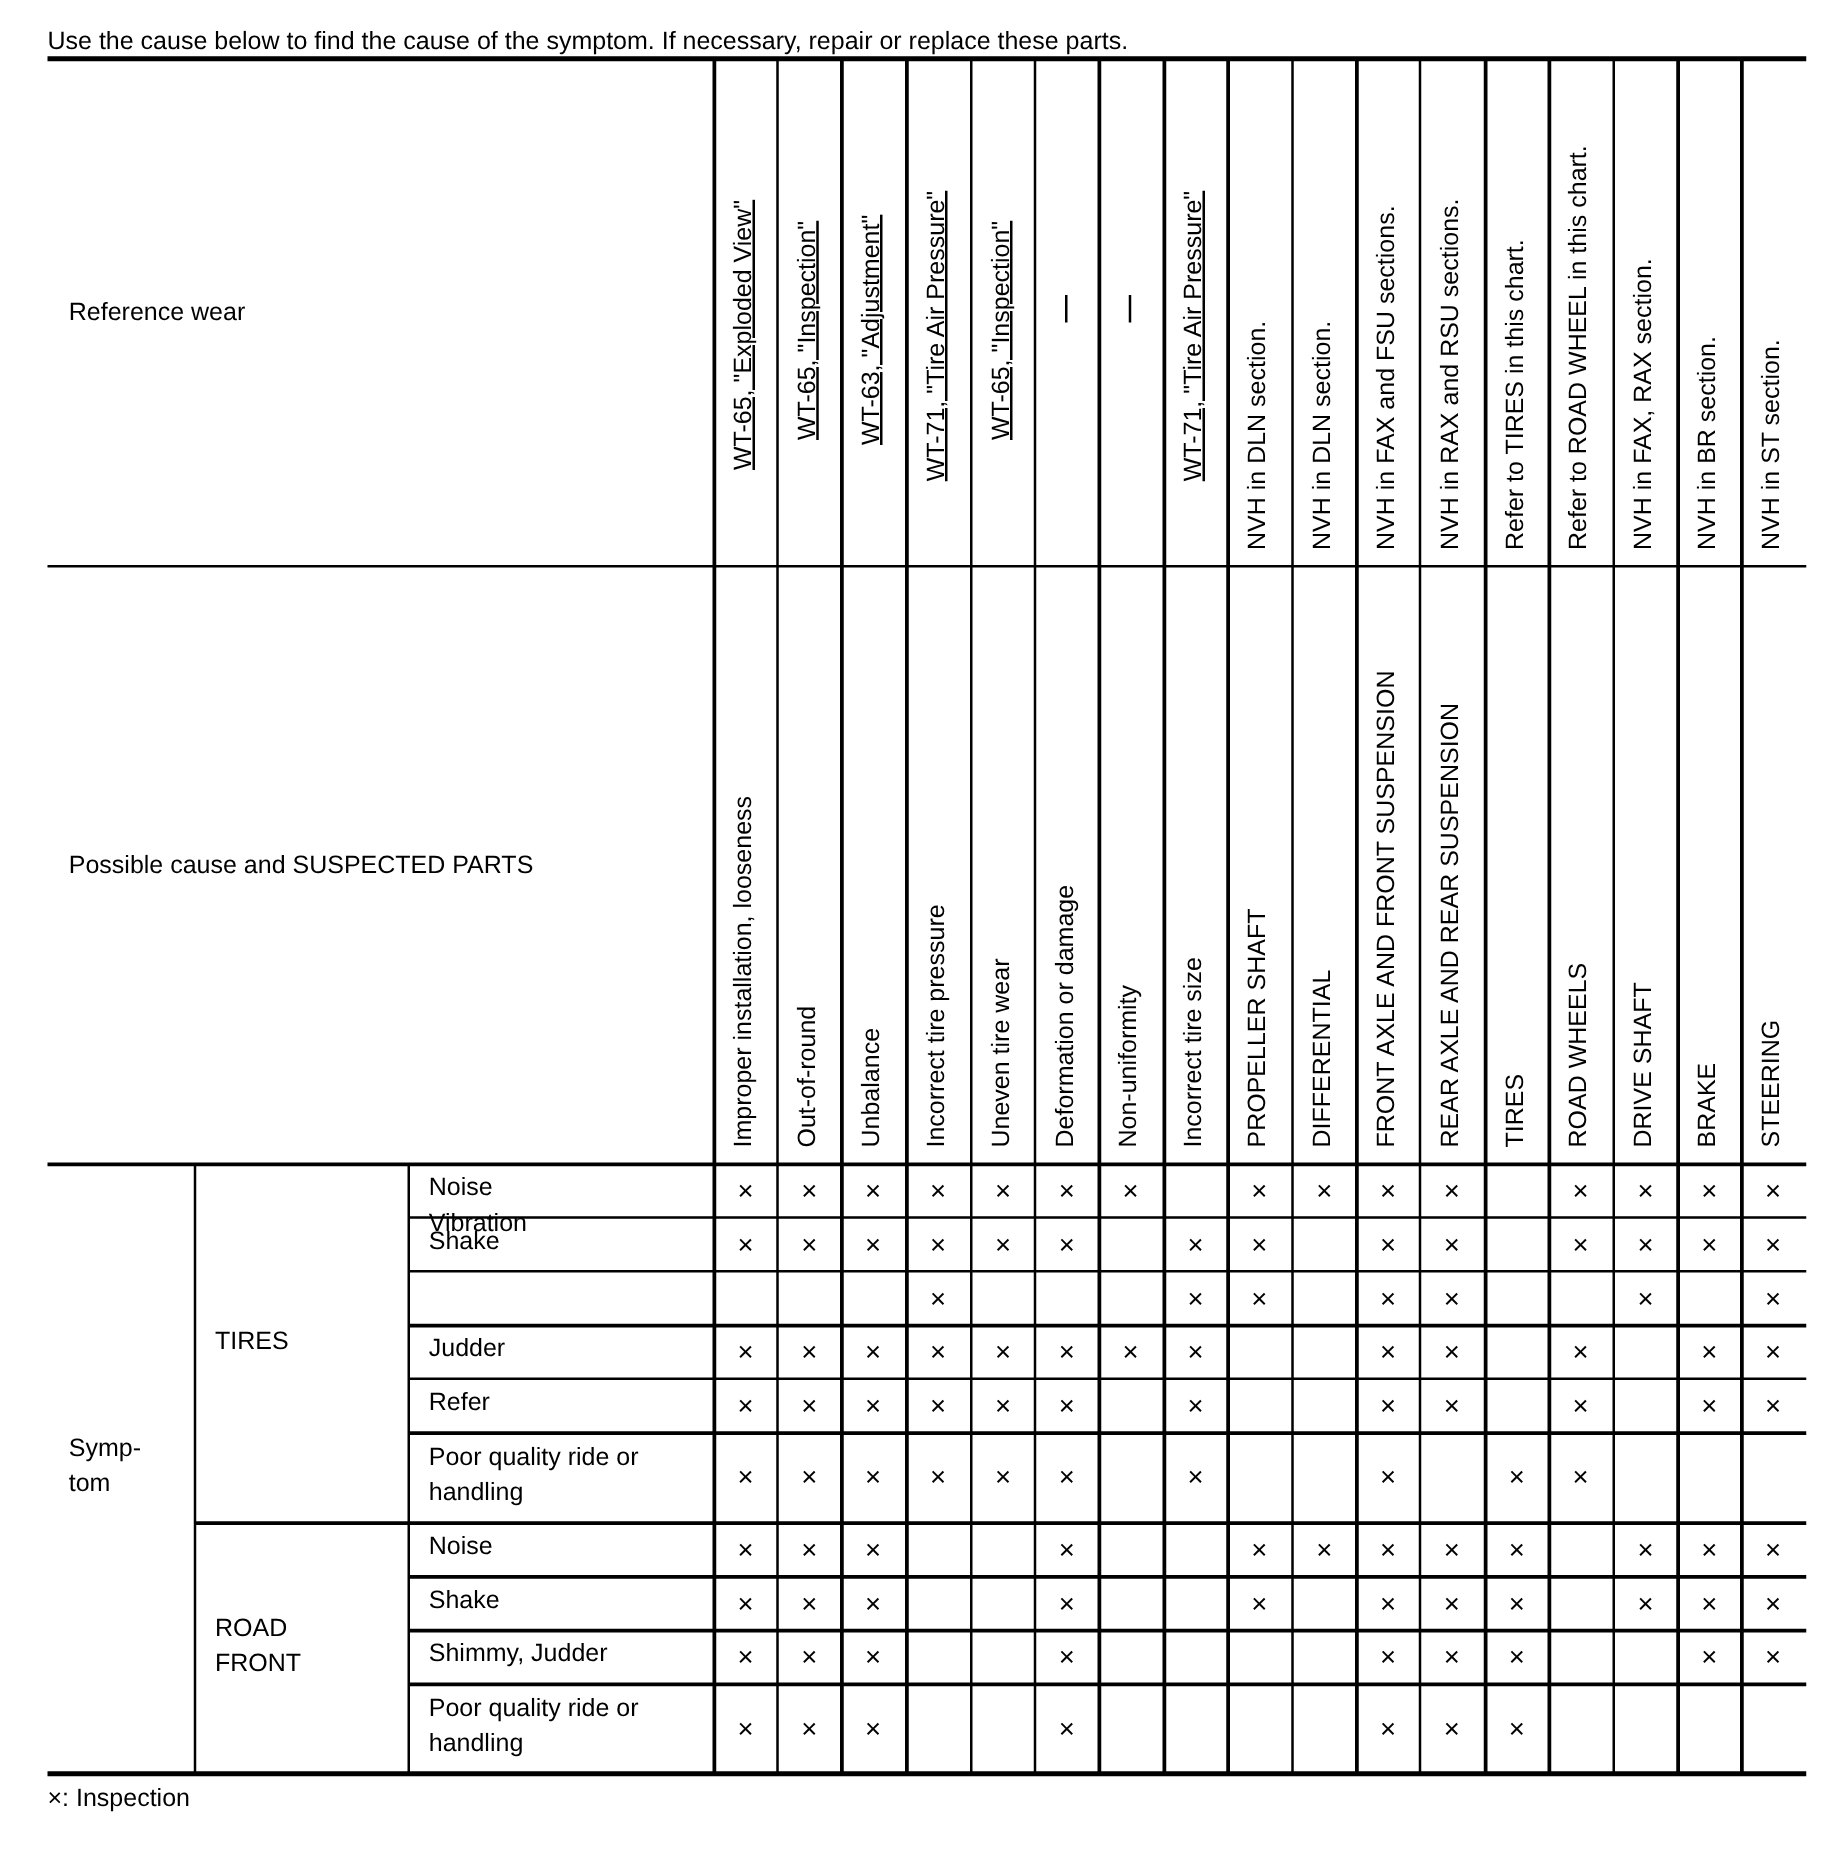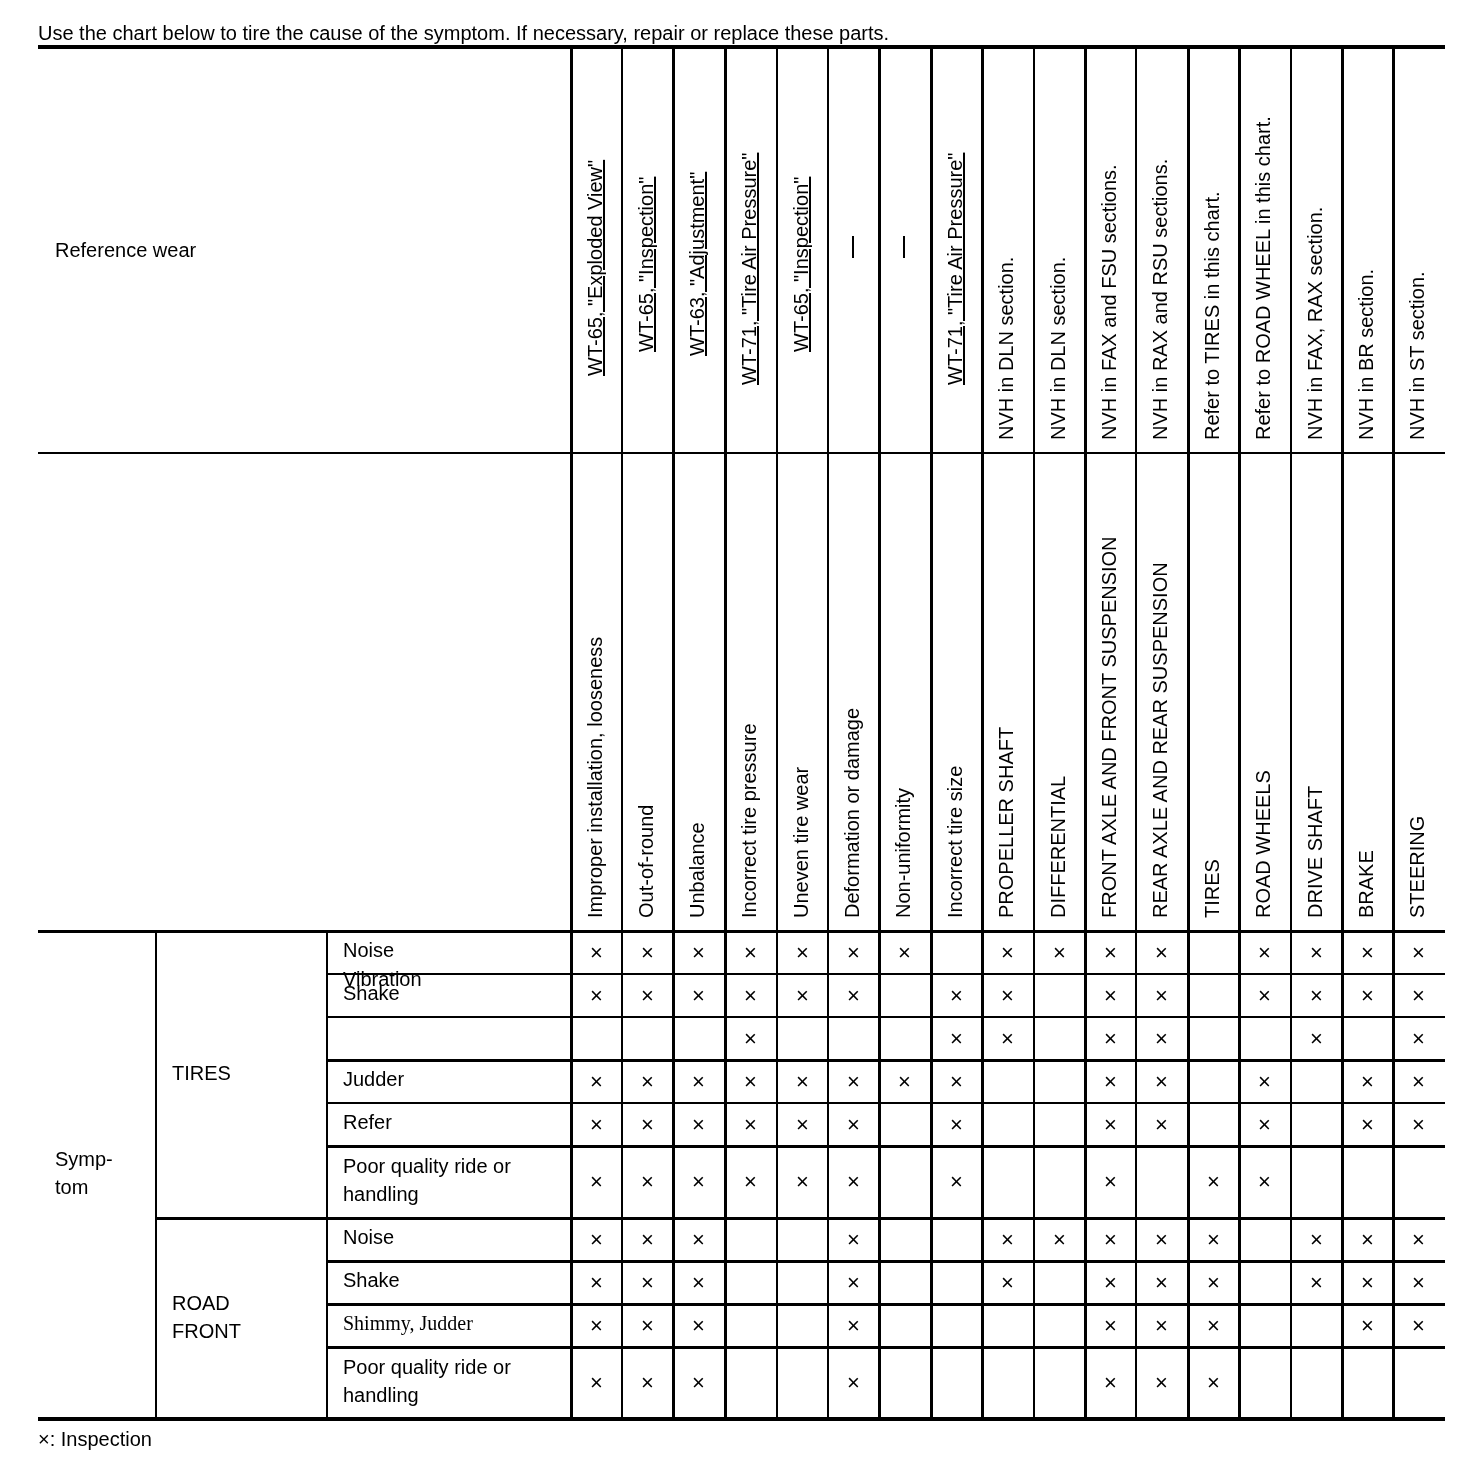--- a/index.html
+++ b/index.html
@@ -10,21 +10,21 @@
   .hline, .vline { position: absolute; background: #000; }
   .cell-text { position: absolute; font-size: 20px; line-height: 28px; white-space: nowrap; }
   .vtext { position: absolute; font-size: 20px; line-height: 24px; white-space: nowrap; transform-origin: left top; transform: rotate(-90deg); }
   .u { text-decoration: underline; }
   .mark { position: absolute; font-size: 22px; line-height: 22px; width: 51px; text-align: center; }
   .rowlabel { position: absolute; left: 343px; font-size: 20px; line-height: 28px; }
 </style>
 </head>
 <body>
 
-<div class="caption">Use the chart below to tire the cause of the symptom. If necessary, repair or replace these parts.</div>
+<div class="caption">Use the cause below to find the cause of the symptom. If necessary, repair or replace these parts.</div>
 
 <div class="grid" id="grid">
     <div class="hline" style="left: 38px; width: 1407px; top: 45px; height: 4px;"></div>
     <div class="hline" style="left: 38px; width: 1407px; top: 452px; height: 2px;"></div>
     <div class="hline" style="left: 38px; width: 1407px; top: 930px; height: 3px;"></div>
     <div class="hline" style="left: 327px; width: 1118px; top: 973px; height: 2px;"></div>
     <div class="hline" style="left: 327px; width: 1118px; top: 1016px; height: 2px;"></div>
     <div class="hline" style="left: 327px; width: 1118px; top: 1059px; height: 3px;"></div>
     <div class="hline" style="left: 327px; width: 1118px; top: 1102px; height: 2px;"></div>
     <div class="hline" style="left: 327px; width: 1118px; top: 1145px; height: 3px;"></div>
@@ -46,20 +46,21 @@
     <div class="vline" style="top: 47px; height: 1372px; left: 1084px; width: 3px;"></div>
     <div class="vline" style="top: 47px; height: 1372px; left: 1135px; width: 2px;"></div>
     <div class="vline" style="top: 47px; height: 1372px; left: 1187px; width: 3px;"></div>
     <div class="vline" style="top: 47px; height: 1372px; left: 1238px; width: 3px;"></div>
     <div class="vline" style="top: 47px; height: 1372px; left: 1290px; width: 2px;"></div>
     <div class="vline" style="top: 47px; height: 1372px; left: 1341px; width: 3px;"></div>
     <div class="vline" style="top: 47px; height: 1372px; left: 1392px; width: 3px;"></div>
     <div class="vline" style="top: 931px; height: 488px; left: 155px; width: 2px;"></div>
     <div class="vline" style="top: 931px; height: 488px; left: 326px; width: 2px;"></div>
     <div class="cell-text" style="left: 55px; top: 236px;">Reference wear</div>
+    <div class="cell-text" style="left: 55px; top: 678px;">Possible cause and SUSPECTED PARTS</div>
     <div class="vtext u" style="left: 583px; top: 376px;">WT-65, "Exploded View"</div>
     <div class="vtext" style="left: 583px; top: 918px;">Improper installation, looseness</div>
     <div class="vtext u" style="left: 634px; top: 352px;">WT-65, "Inspection"</div>
     <div class="vtext" style="left: 634px; top: 918px;">Out-of-round</div>
     <div class="vtext u" style="left: 685px; top: 356px;">WT-63, "Adjustment"</div>
     <div class="vtext" style="left: 685px; top: 918px;">Unbalance</div>
     <div class="vtext u" style="left: 737px; top: 385px;">WT-71, "Tire Air Pressure"</div>
     <div class="vtext" style="left: 737px; top: 918px;">Incorrect tire pressure</div>
     <div class="vtext u" style="left: 789px; top: 352px;">WT-65, "Inspection"</div>
     <div class="vtext" style="left: 789px; top: 918px;">Uneven tire wear</div>
@@ -188,21 +189,21 @@
     <div class="mark" style="left: 622px; top: 1271.5px;">×</div>
     <div class="mark" style="left: 673px; top: 1271.5px;">×</div>
     <div class="mark" style="left: 828px; top: 1271.5px;">×</div>
     <div class="mark" style="left: 982px; top: 1271.5px;">×</div>
     <div class="mark" style="left: 1085px; top: 1271.5px;">×</div>
     <div class="mark" style="left: 1136px; top: 1271.5px;">×</div>
     <div class="mark" style="left: 1188px; top: 1271.5px;">×</div>
     <div class="mark" style="left: 1291px; top: 1271.5px;">×</div>
     <div class="mark" style="left: 1342px; top: 1271.5px;">×</div>
     <div class="mark" style="left: 1393px; top: 1271.5px;">×</div>
-    <div class="rowlabel" style="white-space: pre; top: 1309px; font-family: Liberation Serif, serif;">Shimmy, Judder</div>
+    <div class="rowlabel" style="white-space: pre; top: 1309px;">Shimmy, Judder</div>
     <div class="mark" style="left: 571px; top: 1314.5px;">×</div>
     <div class="mark" style="left: 622px; top: 1314.5px;">×</div>
     <div class="mark" style="left: 673px; top: 1314.5px;">×</div>
     <div class="mark" style="left: 828px; top: 1314.5px;">×</div>
     <div class="mark" style="left: 1085px; top: 1314.5px;">×</div>
     <div class="mark" style="left: 1136px; top: 1314.5px;">×</div>
     <div class="mark" style="left: 1188px; top: 1314.5px;">×</div>
     <div class="mark" style="left: 1342px; top: 1314.5px;">×</div>
     <div class="mark" style="left: 1393px; top: 1314.5px;">×</div>
     <div class="rowlabel" style="white-space: pre; top: 1353px;">Poor quality ride or

